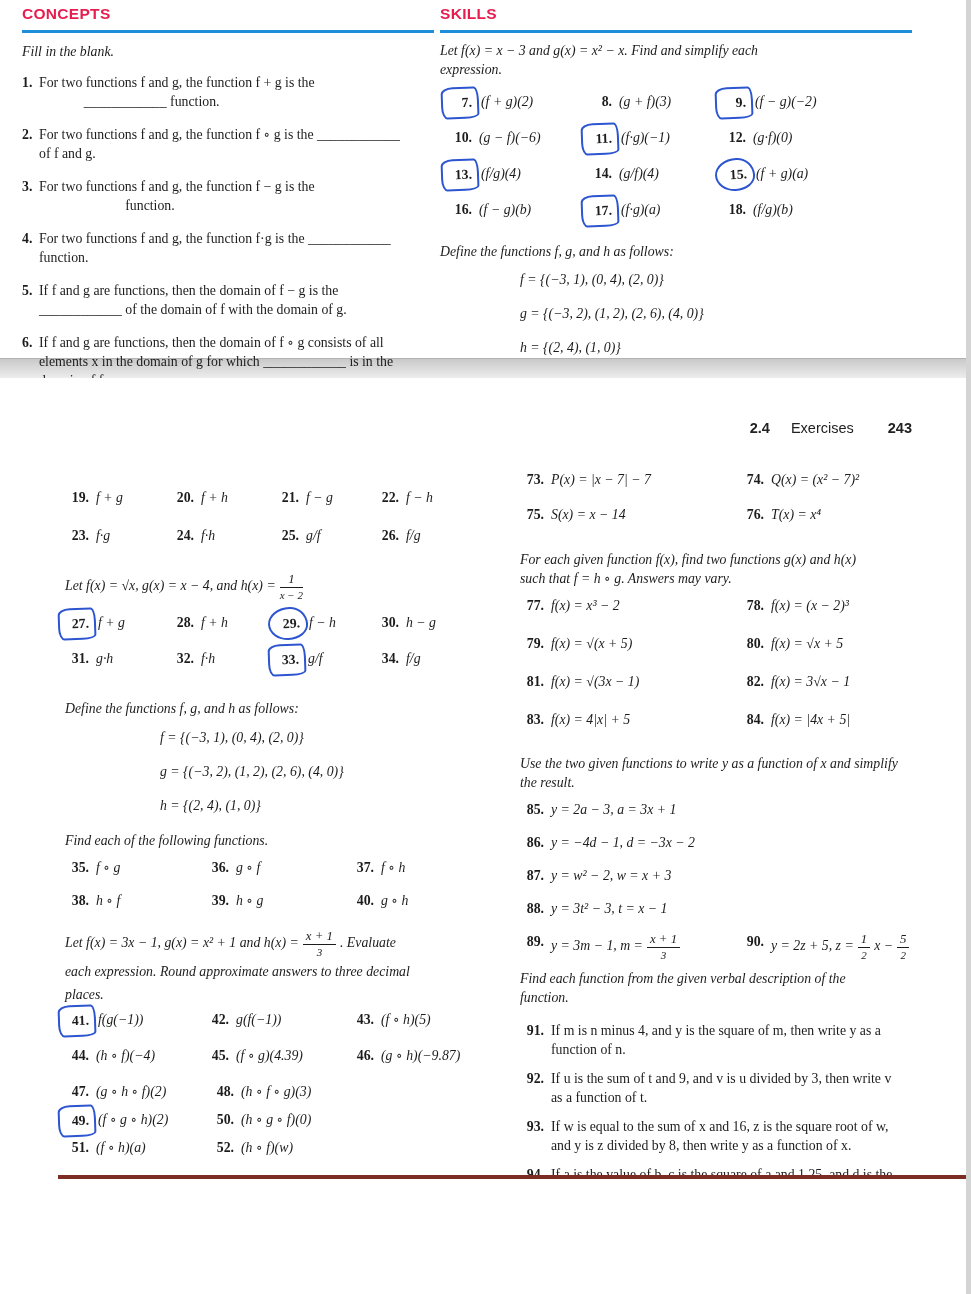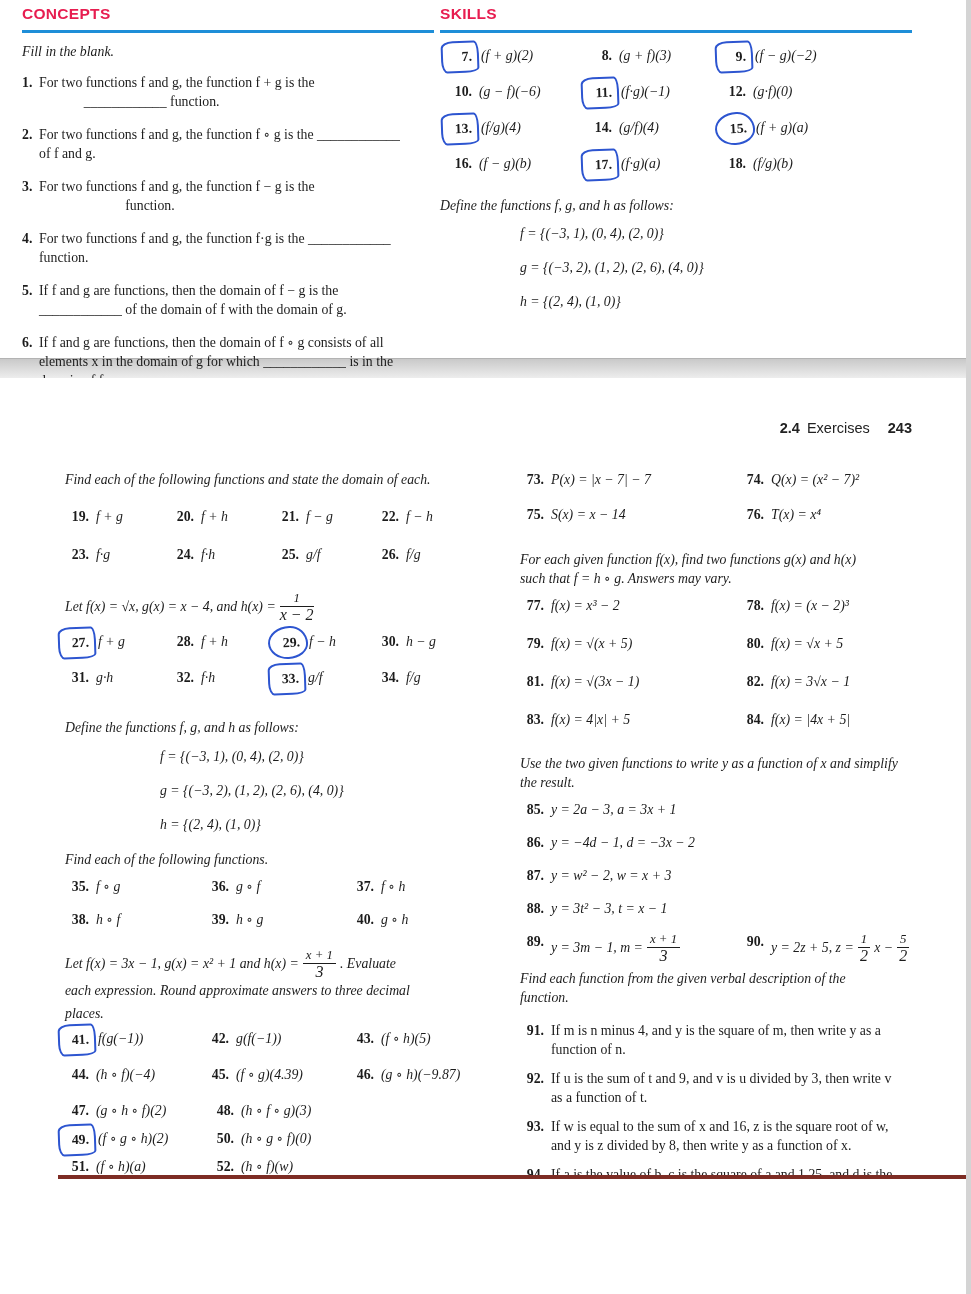--- a/index.html
+++ b/index.html
@@ -18,22 +18,22 @@
   .divider{height:19px;background:linear-gradient(#c9c9c9,#ededed);border-top:1px solid #b3b3b3}
   .p2{position:relative;height:805px;background:#fff}
   .col2L{position:absolute;left:65px;top:92px;width:420px}
   .col2R{position:absolute;left:520px;top:92px;width:466px}
 
   
   .shead{font-family:"Liberation Sans",sans-serif;font-weight:700;font-size:15.5px;line-height:20px;color:#e71d50;letter-spacing:.3px}
   .rule{height:2.5px;background:#1e8ed8;margin-top:6px}
   .p2head{position:absolute;top:41px;right:59px;font-family:"Liberation Sans",sans-serif;font-size:14.5px;color:#222;white-space:nowrap}
   .p2head .b{font-weight:700}
-  .p2head .lbl{margin-left:7px}
-  .p2head .pgnum{margin-left:18px}
+  .p2head .lbl{margin-left:21px}
+  .p2head .pgnum{margin-left:34px}
 
   
   .inst{font-style:italic}
   .pre{white-space:pre-wrap}
   .math{font-style:italic}
   .mt4{margin-top:4px}.mt5{margin-top:5px}.mt6{margin-top:6px}.mt8{margin-top:8px}.mt9{margin-top:9px}
   .mt10{margin-top:10px}.mt14{margin-top:14px}.mt16{margin-top:16px}.mt18{margin-top:18px}
 
   
   .citems{margin-top:12px}
@@ -62,21 +62,21 @@
   
   .def{font-style:italic;margin-bottom:15px}
   .defsR{margin-top:9px}
   .defsR .def{margin-left:80px}
   .defsL .def{margin-left:95px}
 
   
   .introfrac{line-height:23px}
   .frac{display:inline-block;vertical-align:-9px;text-align:center;margin:0 4px}
   .fn{display:block;border-bottom:1.2px solid #1c1c1c;padding:0 3px;line-height:15px;font-size:12.8px}
-  .fd{display:block;line-height:15px;font-size:16px}
+  .fd{display:block;line-height:15px;font-size:11px}
 
   .row8990{display:flex;align-items:center}
   .w220{width:220px;flex:none}
   .vitems .citem{margin-bottom:10px}
   .clip94{height:10px;overflow:hidden;margin-top:8px;display:flex}
   .maroon{position:absolute;left:58px;width:908px;top:797px;height:3.5px;background:#7d2c24;z-index:4}
 </style>
 </head>
 <body>
 
@@ -125,20 +125,22 @@
           <div class="ctext pre">If f and g are functions, then the domain of f ∘ g consists of all
 elements x in the domain of g for which ____________ is in the
 domain of f.</div>
         </div>
       </div>
   </div>
 
   <div class="colR">
     <div class="shead">SKILLS</div>
     <div class="rule"></div>
+    <p class="inst pre mt8">Let f(x) = x − 3 and g(x) = x² − x. Find and simplify each
+expression.</p>
     <div class="pgrid gSkills">
 
         <div class="prob">
           <span class="pnum circ-sq">7.</span>
           <span class="math">(f + g)(2)</span>
         </div>
 
         <div class="prob">
           <span class="pnum">8.</span>
           <span class="math">(g + f)(3)</span>
@@ -209,21 +211,20 @@
 
 <div class="divider"></div>
 
 <div class="p2">
 
   <div class="p2head">
     <span class="b">2.4</span><span class="lbl">Exercises</span><span class="b pgnum">243</span>
   </div>
 
   <div class="col2L">
-    <p class="inst">Find each of the following functions and state the domain of each.</p>
     <div class="pgrid g4 mt18">
 
         <div class="prob">
           <span class="pnum">19.</span>
           <span class="math">f + g</span>
         </div>
 
         <div class="prob">
           <span class="pnum">20.</span>
           <span class="math">f + h</span>

